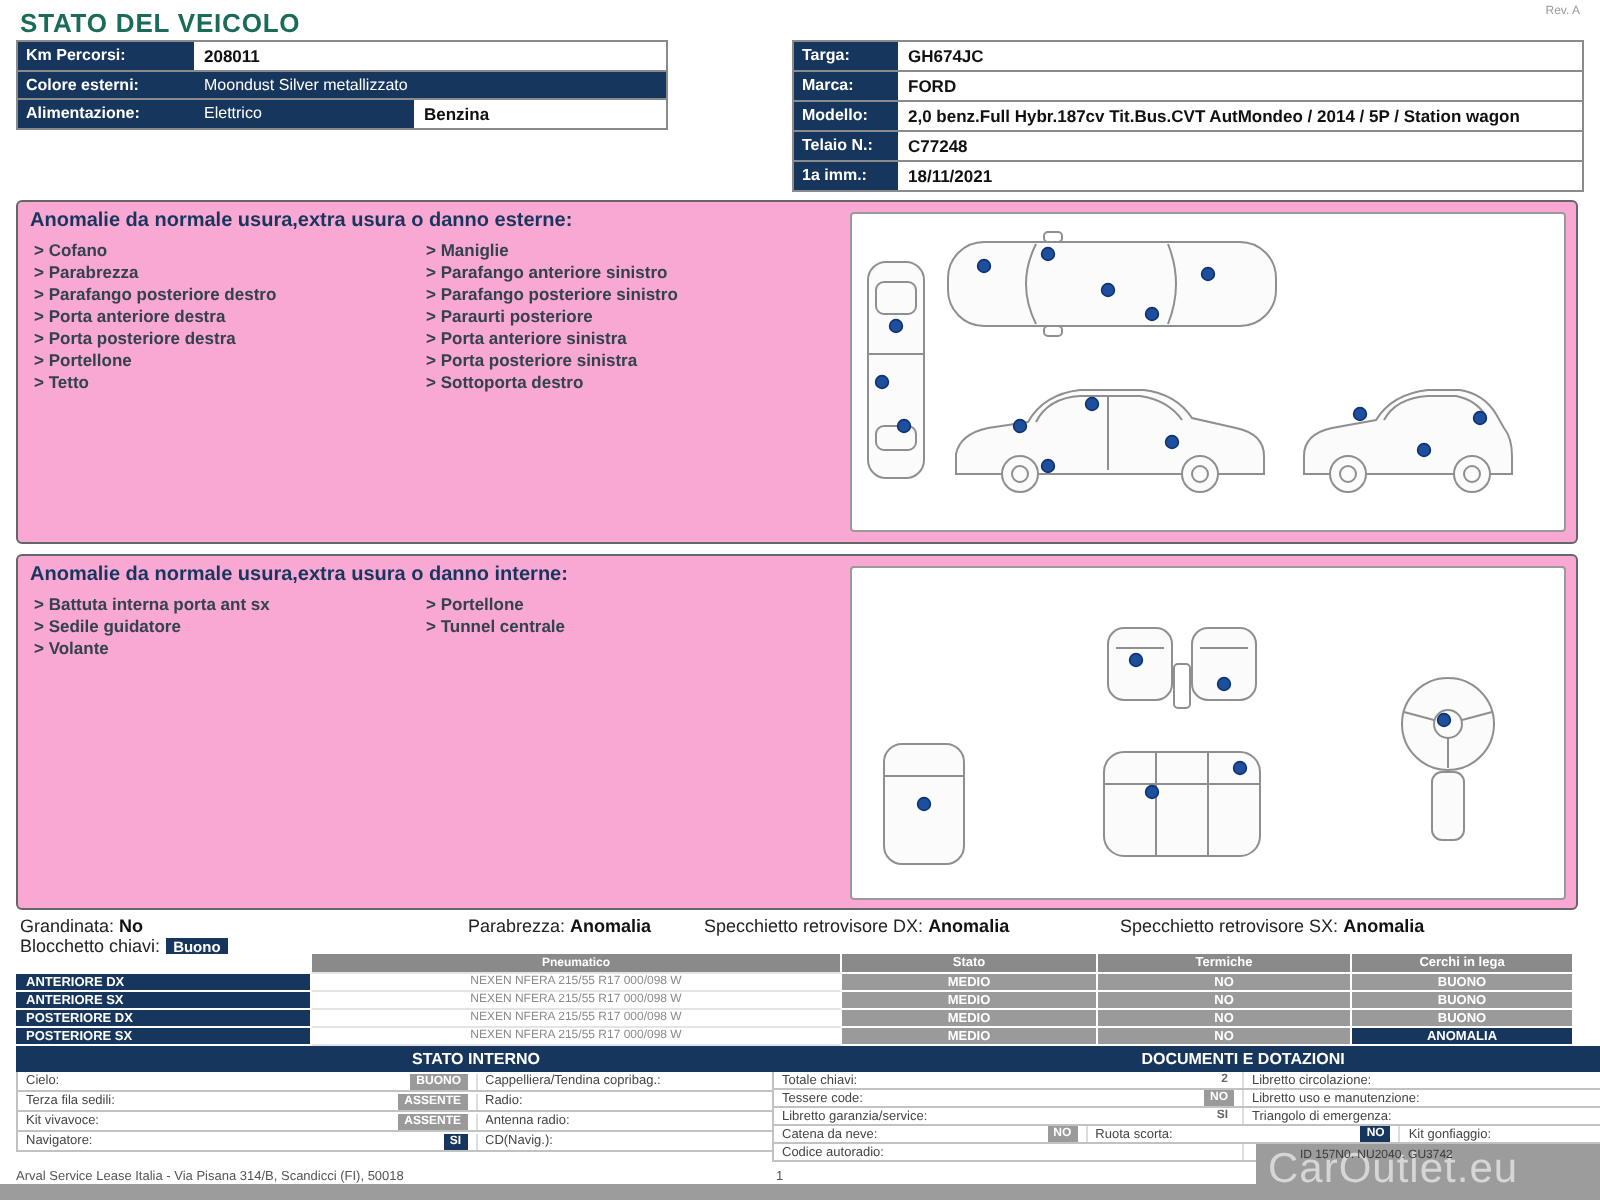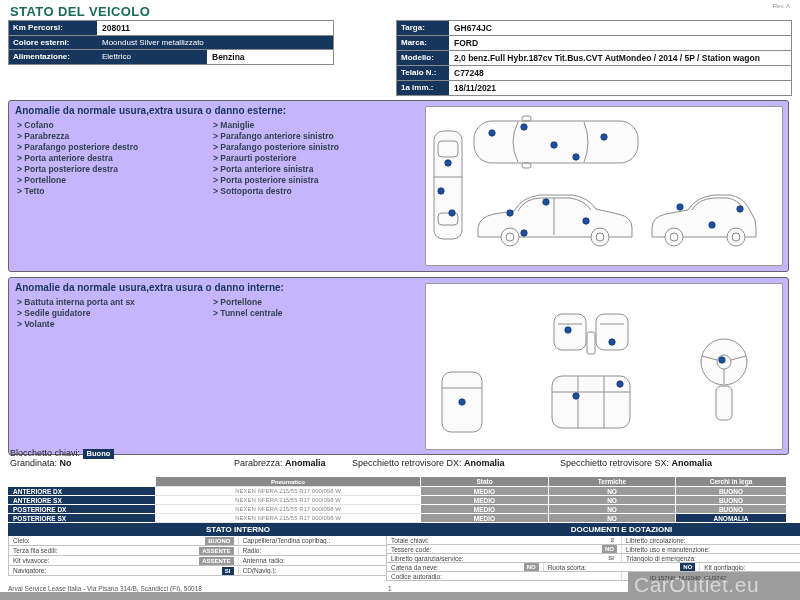--- a/index.html
+++ b/index.html
@@ -9,21 +9,21 @@
   .rev{position:absolute;right:10px;top:3px;font-size:6px;color:#999;}
   .info{position:absolute;}
   .info-left{left:8px;top:21px;width:326px;}
   .info-right{left:396px;top:21px;width:396px;}
   .info-row{display:flex;border:1px solid #8a8a8a;margin-top:-1px;align-items:stretch;background:#fff;}
   .cell-label{background:#17365d;color:#fff;font-weight:bold;font-size:8px;padding:2px 4px;flex:0 0 auto;}
   .cell-value{font-weight:bold;color:#111;font-size:8.5px;padding:2px 5px;}
   .cell-value-navy{background:#17365d;color:#fff;font-weight:normal;font-size:8px;padding:2px 5px;}
   .grow{flex:1;min-width:0;}
   .w88{width:88px;} .w52{width:52px;}
-  .box{position:absolute;left:8px;width:781px;border:1px solid #666;border-radius:3px;background:#c4b5fd;}
+  .box{position:absolute;left:8px;width:781px;border:1px solid #666;border-radius:3px;background:#f9a8d4;}
   .box-ext{top:100px;height:172px;}
   .box-int{top:277px;height:178px;}
   .box-title{color:#17365d;font-weight:bold;font-size:10px;padding:4px 0 2px 6px;}
   .anom-cols{display:flex;padding:2px 0 0 8px;}
   .anom-col{width:196px;}
   .anom-item{font-size:8.5px;font-weight:bold;color:#33424e;line-height:11px;white-space:nowrap;}
   .anom-item::before{content:"> ";}
   .diagram{position:absolute;top:5px;right:5px;width:358px;border:1px solid #9a9a9a;border-radius:2px;background:#fff;}
   .outline{fill:#fbfbfb;stroke:#8f8f8f;stroke-width:1;}
   .thin{fill:none;stroke:#8f8f8f;stroke-width:1;}
@@ -249,21 +249,21 @@
     <b>Anomalia</b>
   </div>
   <div class="summary-item" style="left:352px;top:458px;">
     <span>Specchietto retrovisore DX:</span>
     <b>Anomalia</b>
   </div>
   <div class="summary-item" style="left:560px;top:458px;">
     <span>Specchietto retrovisore SX:</span>
     <b>Anomalia</b>
   </div>
-  <div class="summary-item" style="left:10px;top:448px;">
+  <div class="summary-item" style="left:10px;top:468px;">
     <span>Blocchetto chiavi:</span>
     <span class="mini-badge">Buono</span>
   </div>
 
   <div class="tire-table">
     <div class="t-row head">
       <div class="t-cell t-pos t-head-empty"></div>
       <div class="t-cell t-name t-head">Pneumatico</div>
       <div class="t-cell t-stato t-head">Stato</div>
       <div class="t-cell t-termiche t-head">Termiche</div>

